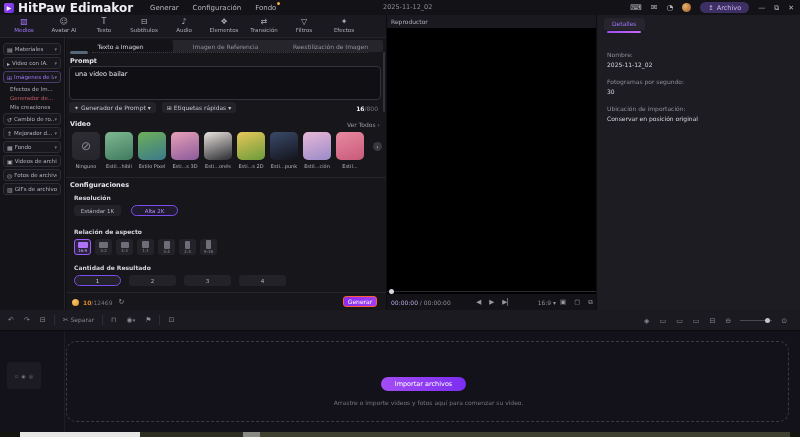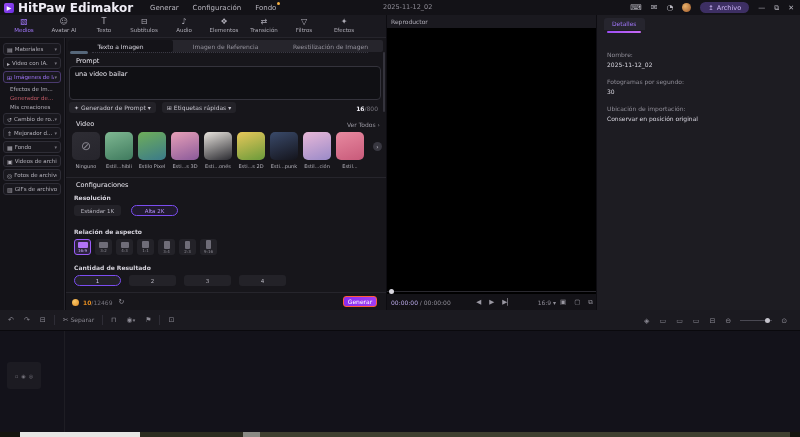--- a/index.html
+++ b/index.html
@@ -34,21 +34,21 @@
   .sb-item.sel{color:#a076f9;border-color:#4a3a6e;}
   .sb-sub{margin:3px 3px 3px 10px;font-size:5.5px;color:#b3b1ba;white-space:nowrap;}
   .sb-sub.sel{color:#c25a66;}
   
   .panel{left:66px;top:38px;width:320px;height:272px;background:#17161b;}
   .seg{position:absolute;left:2px;top:2px;width:315px;height:12px;background:#26252c;border-radius:2px;display:flex;}
   .seg div{flex:1;display:flex;align-items:center;justify-content:center;font-size:6px;color:#96949e;border-radius:2px;}
   .seg div.sel{background:#141318;color:#dcdae3;}
   .remnant-bar{position:absolute;left:4px;top:13px;width:18px;height:3px;border-radius:2px;background:#56677a;}
   .remnant-line{position:absolute;left:26px;top:14px;width:276px;border-top:1px dotted #3a3944;}
-  .p-label{font-size:6.5px;font-weight:normal;color:#e6e4ec;margin-left:6px;}
+  .p-label{font-size:6.5px;font-weight:bold;color:#e6e4ec;}
   .prompt-box{position:absolute;left:3px;top:28px;width:312px;height:34px;background:#101014;border:1px solid #34333c;border-radius:4px;padding:3px 5px;font-size:6.5px;color:#e6e4ec;}
   .pbtn{height:11px;background:#232228;border-radius:3px;display:flex;align-items:center;padding:0 5px;font-size:6px;color:#c5c3cc;gap:2px;}
   .counter{font-size:6px;color:#f0eef6;}
   .counter span{color:#77757e;}
   .viewall{font-size:6px;color:#9a98a2;}
   .thumb{width:28px;height:28px;border-radius:5px;position:relative;overflow:hidden;}
   .thumb-wrap{display:flex;flex-direction:column;align-items:center;width:28px;margin-right:5px;flex:none;}
   .thumb-lb{font-size:5px;color:#b5b3bc;margin-top:3px;white-space:nowrap;}
   .none-ic{position:absolute;inset:0;display:flex;align-items:center;justify-content:center;color:#8a8892;font-size:12px;}
   .chev{position:absolute;right:4px;top:10px;width:9px;height:9px;border-radius:50%;background:rgba(58,57,66,.95);color:#d8d6df;font-size:6px;display:flex;align-items:center;justify-content:center;}
@@ -409,20 +409,24 @@
   </div>
 
   <div class="abs tl-area">
     <div class="tl-leftcol">
       <div class="track-hdr">
         <span>▫</span>
         <span>◉</span>
         <span>◎</span>
       </div>
     </div>
+    <div class="dropzone">
+      <div class="import-btn">Importar archivos</div>
+      <div class="drop-hint">Arrastre o importe videos y fotos aquí para comenzar su video.</div>
+    </div>
   </div>
 
   <div class="abs taskbar">
     <div class="tk" style="left:20px;width:120px;background:#e6e6e4;"></div>
     <div class="tk" style="left:140px;width:103px;background:#2c2d20;"></div>
     <div class="tk" style="left:243px;width:17px;background:#8a8a84;"></div>
     <div class="tk" style="left:260px;width:530px;background:#3f4030;"></div>
   </div>
 
 </div>

